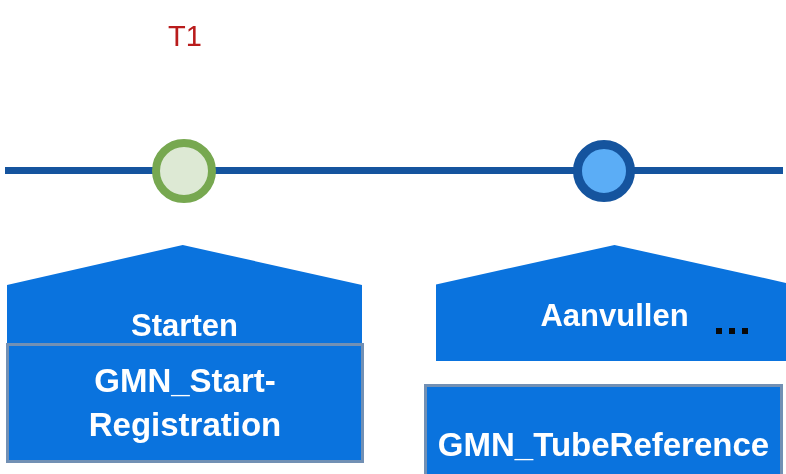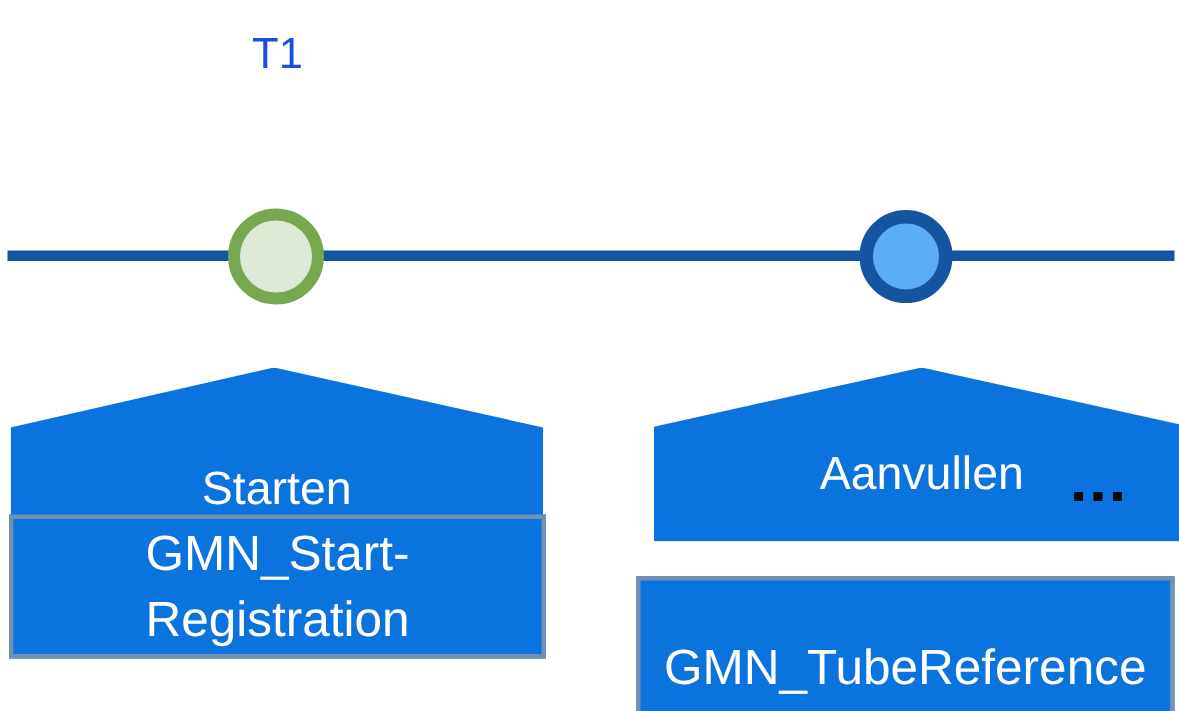--- a/index.html
+++ b/index.html
@@ -31,21 +31,21 @@
   }
 
   
   .tick-label {
     position: absolute;
     top: 18px;
     width: 120px;
     text-align: center;
     font-size: 29px;
     line-height: 36px;
-    color: #1d4ed8;
+    color: #b91c1c;
     letter-spacing: 0px;
     white-space: nowrap;
   }
   #tick-label-t1 { left: 125px; }
   #tick-label-t2 { left: 545px; }
 
   
   .event-marker {
     position: absolute;
     border-radius: 50%;
@@ -64,20 +64,21 @@
     top: 140px;
     width: 62px;
     height: 62px;
     background: #5BADF6;
     border: 9px solid #15549E;
   }
 
   
   .event-card {
     position: absolute;
+    font-weight: bold;
   }
   #event-card-start { left: 0px; top: 237px; width: 386px; height: 237px; }
   #event-card-supplement { left: 400px; top: 237px; width: 386px; height: 237px; }
 
   .pentagon-shape {
     position: absolute;
     background: #0A73DE;
   }
   #pentagon-start {
     left: 7px;
@@ -131,21 +132,21 @@
     line-height: 44px;
     display: flex;
     align-items: center;
     justify-content: center;
     padding: 0 4px;
   }
   #detail-box-start {
     left: 6px;
     top: 106px;
     width: 358px;
-    height: 96px;
+    height: 120px;
   }
   #detail-box-supplement {
     left: 24px;
     top: 115px;
     width: 359px;
     height: 122px;
     margin-top: 32px;
   }
   .detail-box-text {
     display: block;

